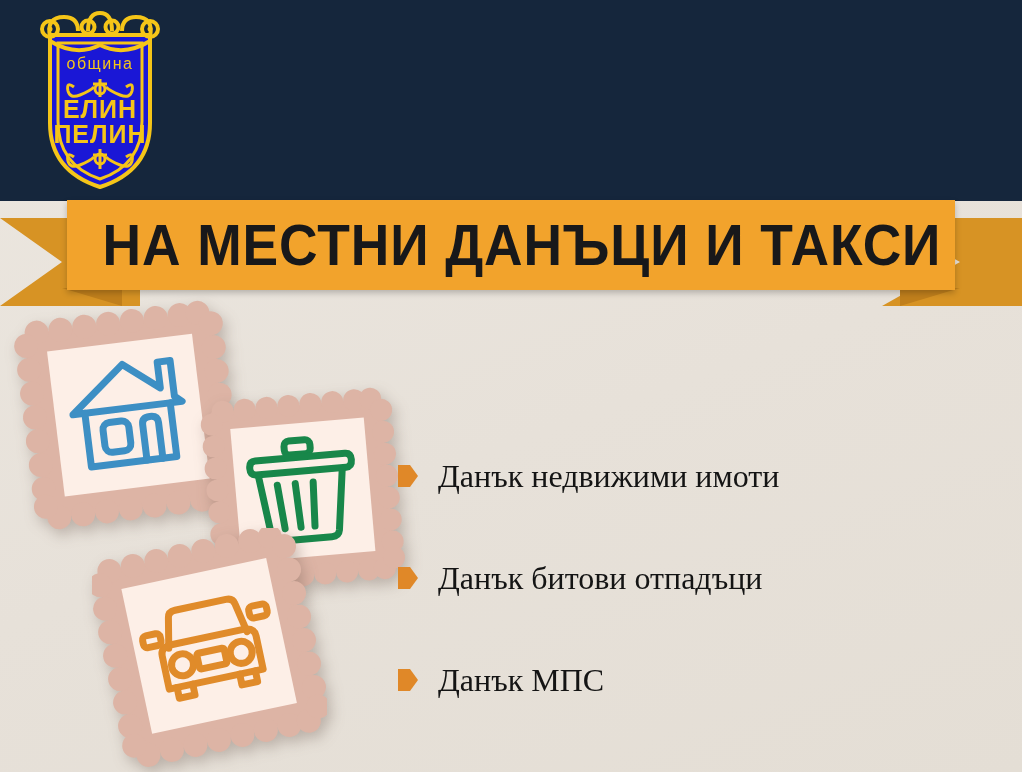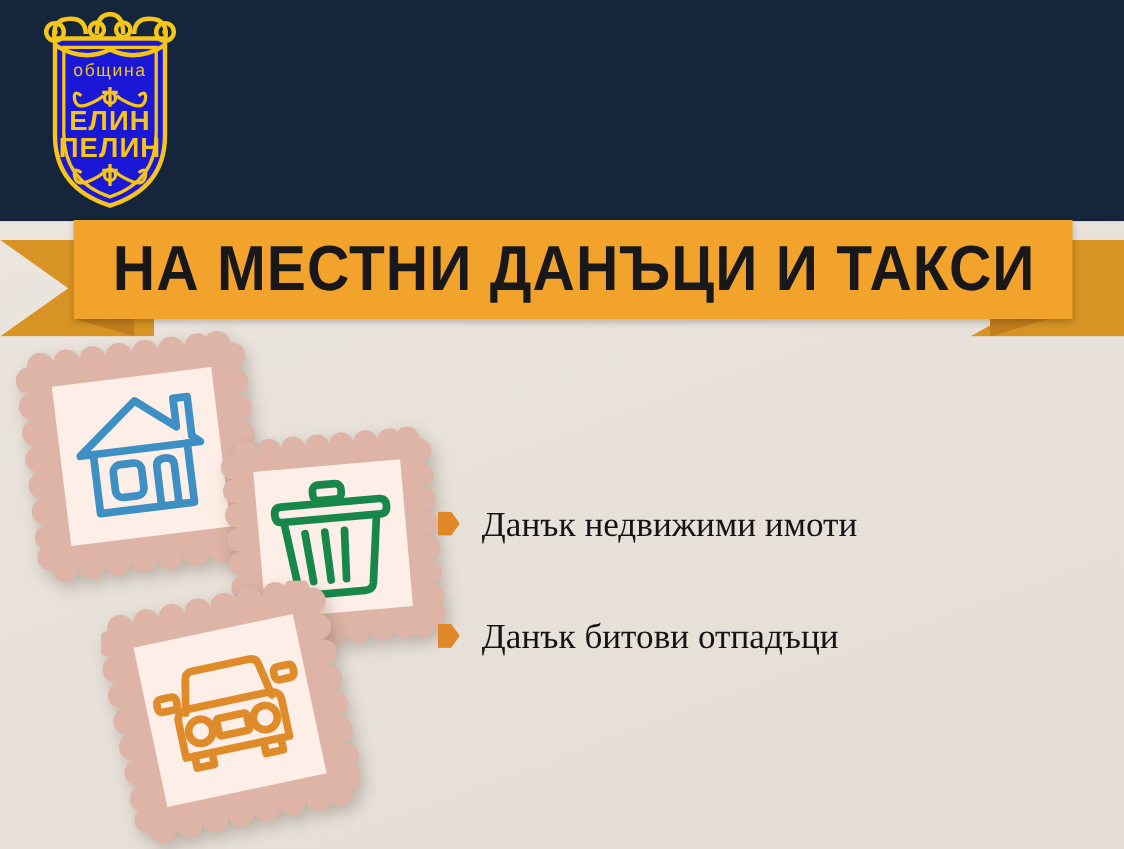--- a/index.html
+++ b/index.html
@@ -107,21 +107,20 @@
     clip-path: polygon(0 0, 60px 0, 0 18px);
   }
   .ribbon-main {
     position: absolute;
     left: 67px;
     top: 4px;
     width: 888px;
     height: 90px;
     background: #f2a32c;
     box-shadow: 0 3px 6px rgba(0,0,0,0.22);
-    padding-left: 20px;
   }
   .ribbon-text {
     position: absolute;
     left: 0;
     top: 0;
     width: 888px;
     height: 90px;
     line-height: 90px;
     text-align: center;
     color: #18181a;
@@ -397,15 +396,19 @@
 
   <div class="bullet-list">
     <div class="bullet-item">
       <span class="bullet-marker"></span>
       <span class="bullet-label">Данък недвижими имоти</span>
     </div>
     <div class="bullet-item">
       <span class="bullet-marker"></span>
       <span class="bullet-label">Данък битови отпадъци</span>
     </div>
+    <div class="bullet-item">
+      <span class="bullet-marker"></span>
+      <span class="bullet-label">Данък МПС</span>
+    </div>
   </div>
 
 </div>
 
 </body></html>

